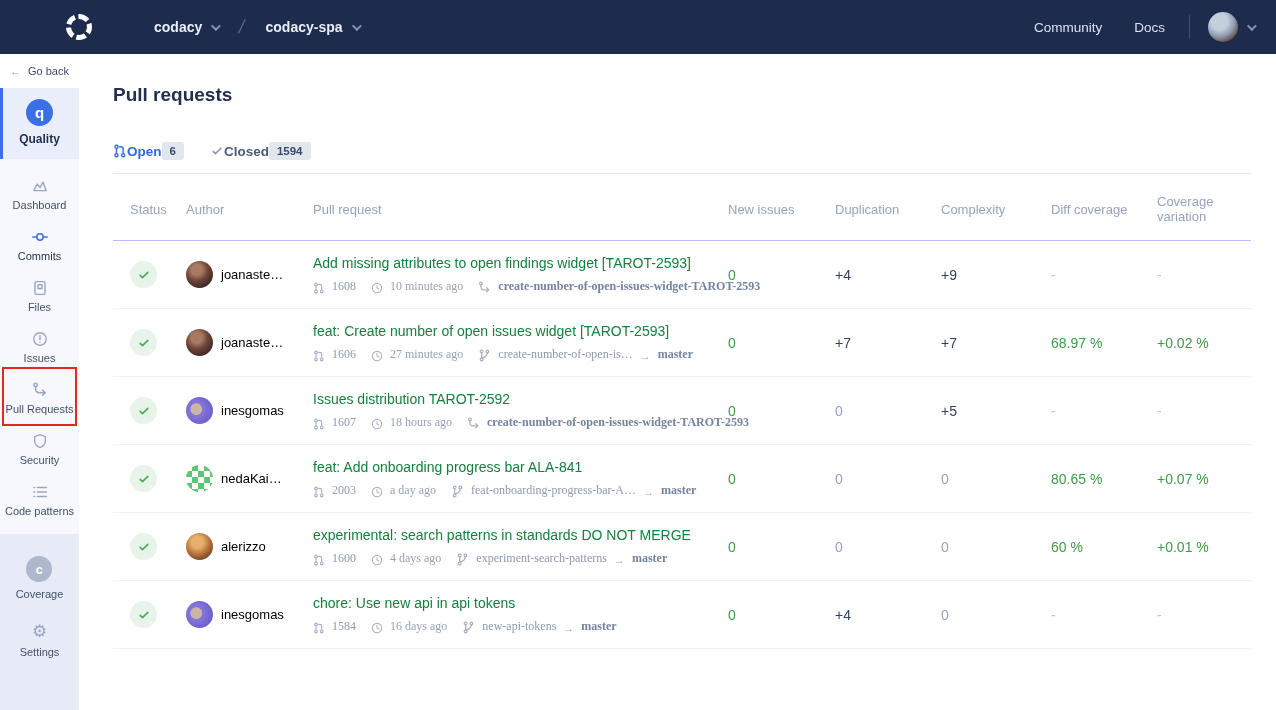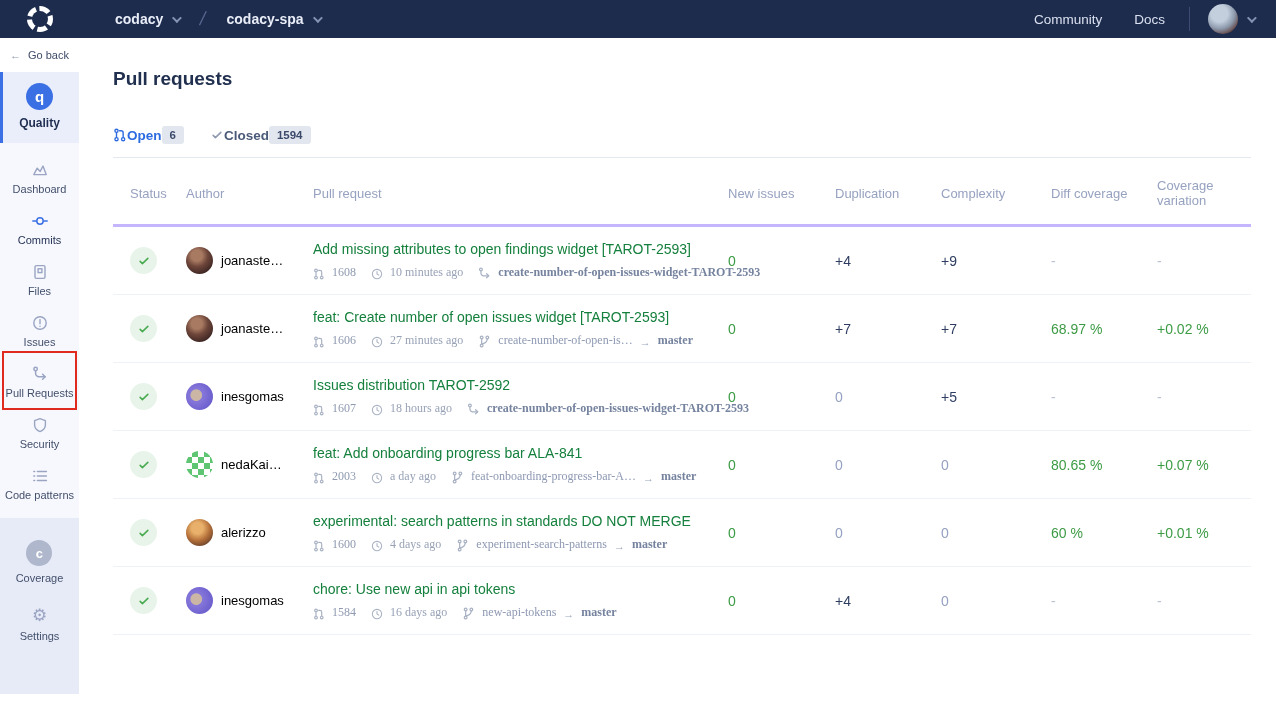--- a/index.html
+++ b/index.html
@@ -1,20 +1,20 @@
 <!DOCTYPE html>
 <html><head>
 <meta charset="utf-8">
 <style>
   * { margin:0; padding:0; box-sizing:border-box; }
   html,body { width:1276px; height:710px; overflow:hidden; }
   body { font-family:"Liberation Sans","DejaVu Sans",sans-serif; background:#ffffff; color:#2e3d61; }
 
   
-  .navbar { height:38px; background:#1d2b4d; display:flex; align-items:center; }
+  .navbar { height:54px; background:#1d2b4d; display:flex; align-items:center;padding-left:39px; }
   .nav-logo-wrap { width:79px; display:flex; justify-content:center; }
   .nav-logo { width:26px; height:26px; border:5px dashed #ffffff; border-radius:50%; }
   .breadcrumb { display:flex; align-items:center; padding-left:36px; gap:9px; }
   .crumb { color:#e8edf7; font-size:14px; font-weight:bold; }
   .chev { width:7px; height:7px; border-right:2px solid #8593b3; border-bottom:2px solid #8593b3; transform:rotate(45deg) translateY(-2px); display:inline-block; }
   .slash { color:#55658d; font-size:19px; font-weight:300; margin:0 12px; transform:skewX(-12deg); }
   .nav-right { margin-left:auto; display:flex; align-items:center; padding-right:22px;justify-content:flex-end; }
   .nav-link { color:#d9e0ef; font-size:13.5px; margin-left:32px; cursor:pointer; }
   .nav-divider { width:1px; height:24px; background:#3c4c74; margin:0 18px 0 24px; }
   .nav-avatar { width:30px; height:30px; border-radius:50%; background:radial-gradient(circle at 38% 32%, #c3cfdd 0 30%, #8d9aad 55%, #5f3f3d 80%, #47302f); border:1px solid #44548 0; margin-right:9px; }
@@ -48,21 +48,21 @@
   .tabs { display:flex; align-items:center; gap:26px; padding-bottom:13px; border-bottom:1px solid #e3e7ee; }
   .tab { display:flex; align-items:center; gap:0; cursor:pointer; }
   .tab-label { font-size:13.5px; font-weight:bold; color:#4a5a78; }
   .tab.active .tab-label { color:#2d6be0; }
   .tab.active .tab-ic { color:#2d6be0; }
   .tab-ic { color:#8f9ab0; display:flex; }
   .badge { background:#e2e6ee; color:#3a4a6b; font-size:11.5px; font-weight:bold; padding:3px 8px; border-radius:3px; }
 
   
   .grid { display:grid; grid-template-columns:56px 127px 415px 107px 106px 110px 106px 94px; align-items:center; padding-left:17px; }
-  .thead { color:#97a2c0; font-size:13px; padding-top:20px; padding-bottom:16px; border-bottom:3px solid #c4b5fd; }
+  .thead { color:#97a2c0; font-size:13px; padding-top:20px; padding-bottom:16px; border-bottom:1px solid #c4b5fd; }
   .trow { height:68px; border-bottom:1px solid #eef1f6; }
   .status-circle { width:27px; height:27px; border-radius:50%; background:#e8f4ea; display:flex; align-items:center; justify-content:center; }
   .cell-author { display:flex; align-items:center; gap:8px; overflow:hidden; }
   .avatar { width:27px; height:27px; border-radius:50%; flex-shrink:0; }
   .av-joana { background:radial-gradient(circle at 40% 32%, #a87a62 0 22%, #6e463a 45%, #3a2422 80%); }
   .av-ines { background:radial-gradient(circle at 38% 45%, #cbb6a6 0 24%, #8577d9 28%, #6f61cf 70%, #5a4cbf); }
   .av-neda { background-color:#ffffff;
     background-image:linear-gradient(45deg,#5ec573 25%,transparent 25%,transparent 75%,#5ec573 75%),
                      linear-gradient(45deg,#5ec573 25%,#ffffff 25%,#ffffff 75%,#5ec573 75%);
     background-position:0 0,6px 6px; background-size:12px 12px; }

